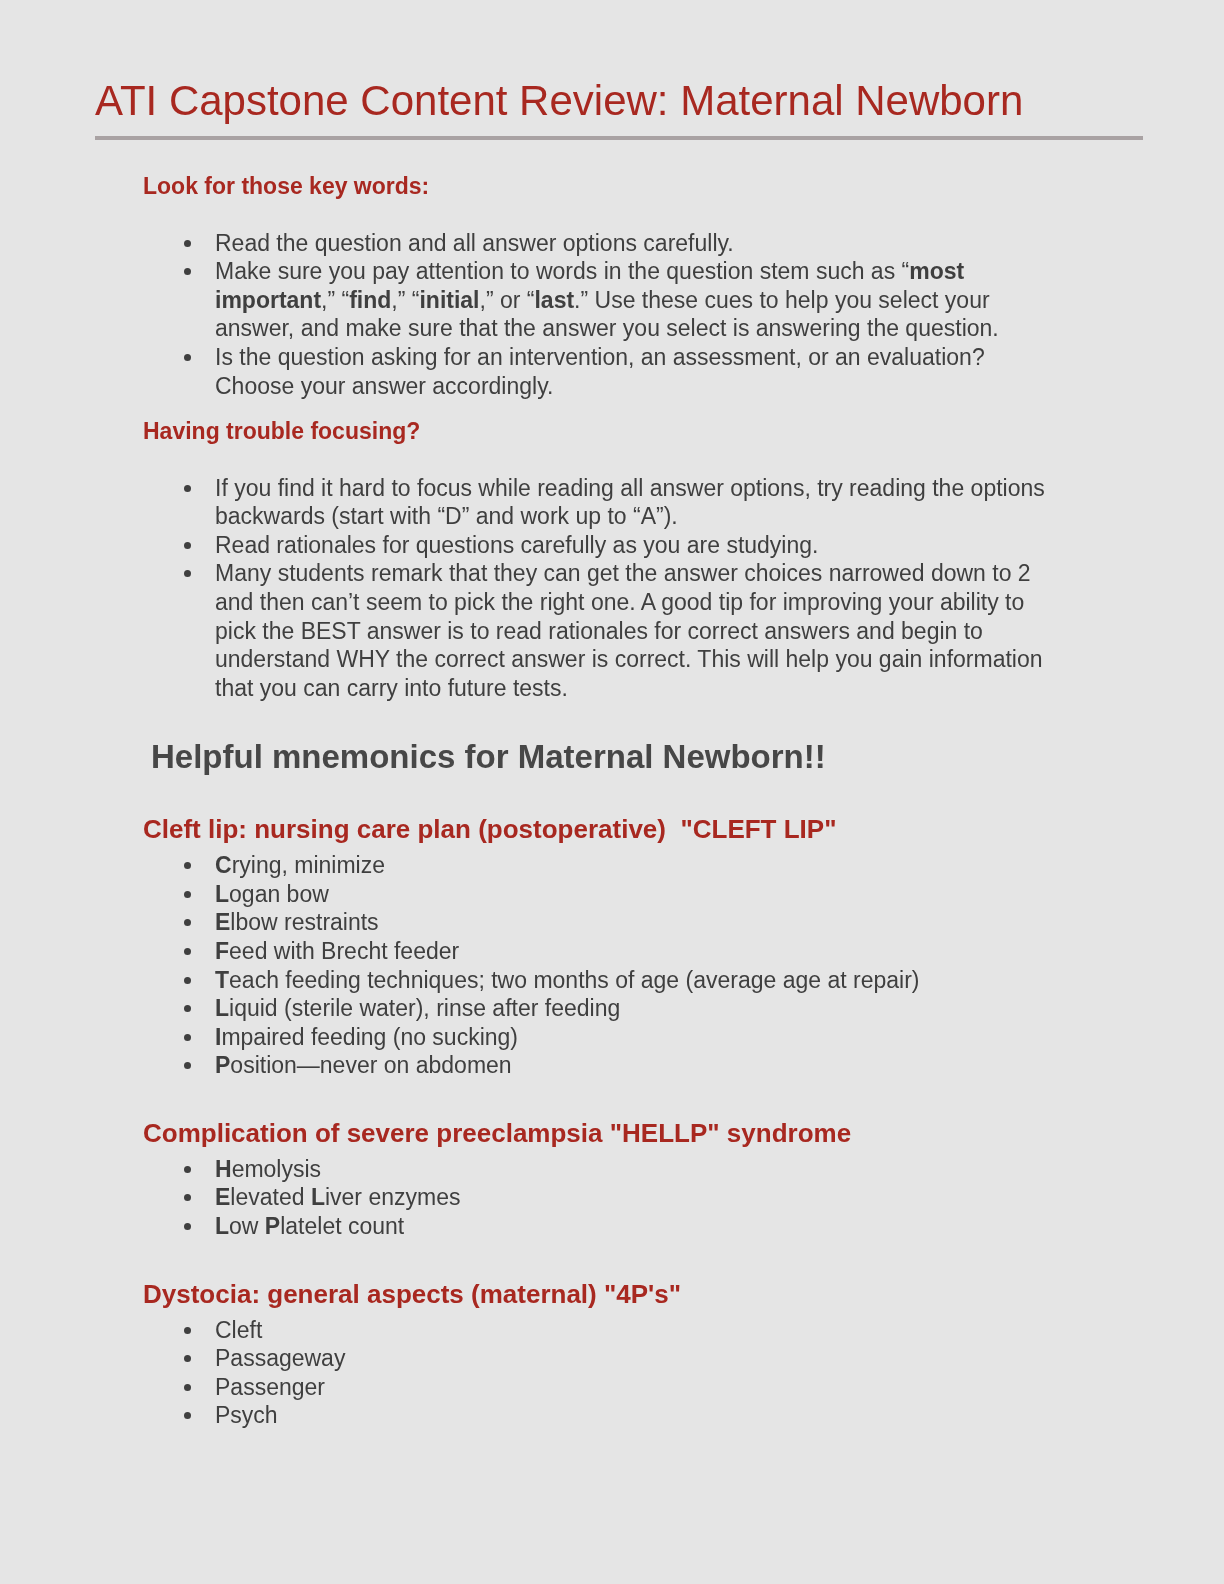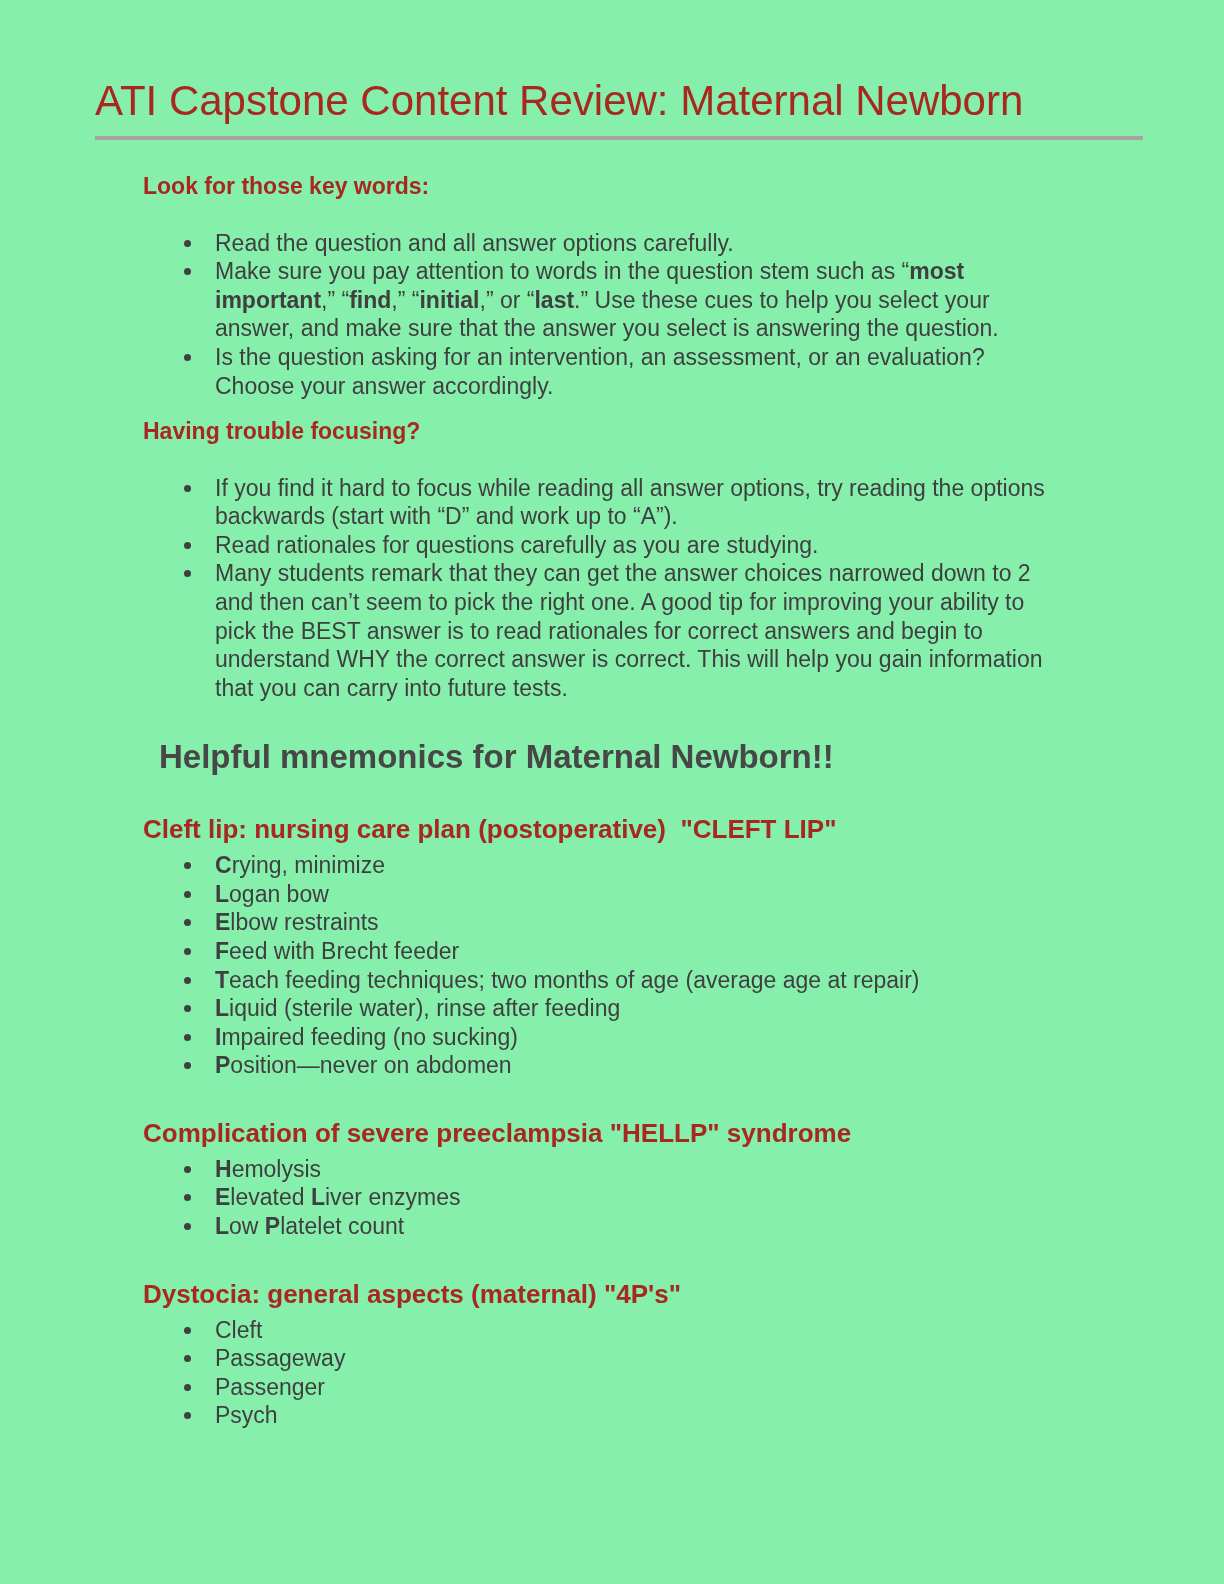--- a/index.html
+++ b/index.html
@@ -12,21 +12,21 @@
     height: 1584px;
     font-family: "Liberation Sans", "DejaVu Sans", sans-serif;
     color: #3F3F3F;
     overflow: hidden;
   }
   .page {
     box-sizing: border-box;
     width: 1224px;
     height: 1584px;
     padding: 78px 81px 0 95px;
-    background: #86efac;
+    background: #e5e5e5;
   }
   .doc-title {
     margin: 0;
     font-size: 42px;
     font-weight: 400;
     line-height: 1.1;
     color: #A82820;
     white-space: nowrap;
   }
   .title-rule {
@@ -41,21 +41,21 @@
     margin: 33px 0 0 0;
     font-size: 23px;
     font-weight: 700;
     line-height: 1.15;
     color: #A82820;
   }
   h2.red-heading.tight {
     margin-top: 18px;
   }
   h1.gray-heading {
-    margin: 36px 0 0 16px;
+    margin: 36px 0 0 8px;
     font-size: 33px;
     font-weight: 700;
     line-height: 1.15;
     color: #474747;
   }
   h3.red-subheading {
     margin: 39px 0 0 0;
     font-size: 26px;
     font-weight: 700;
     line-height: 1.15;

